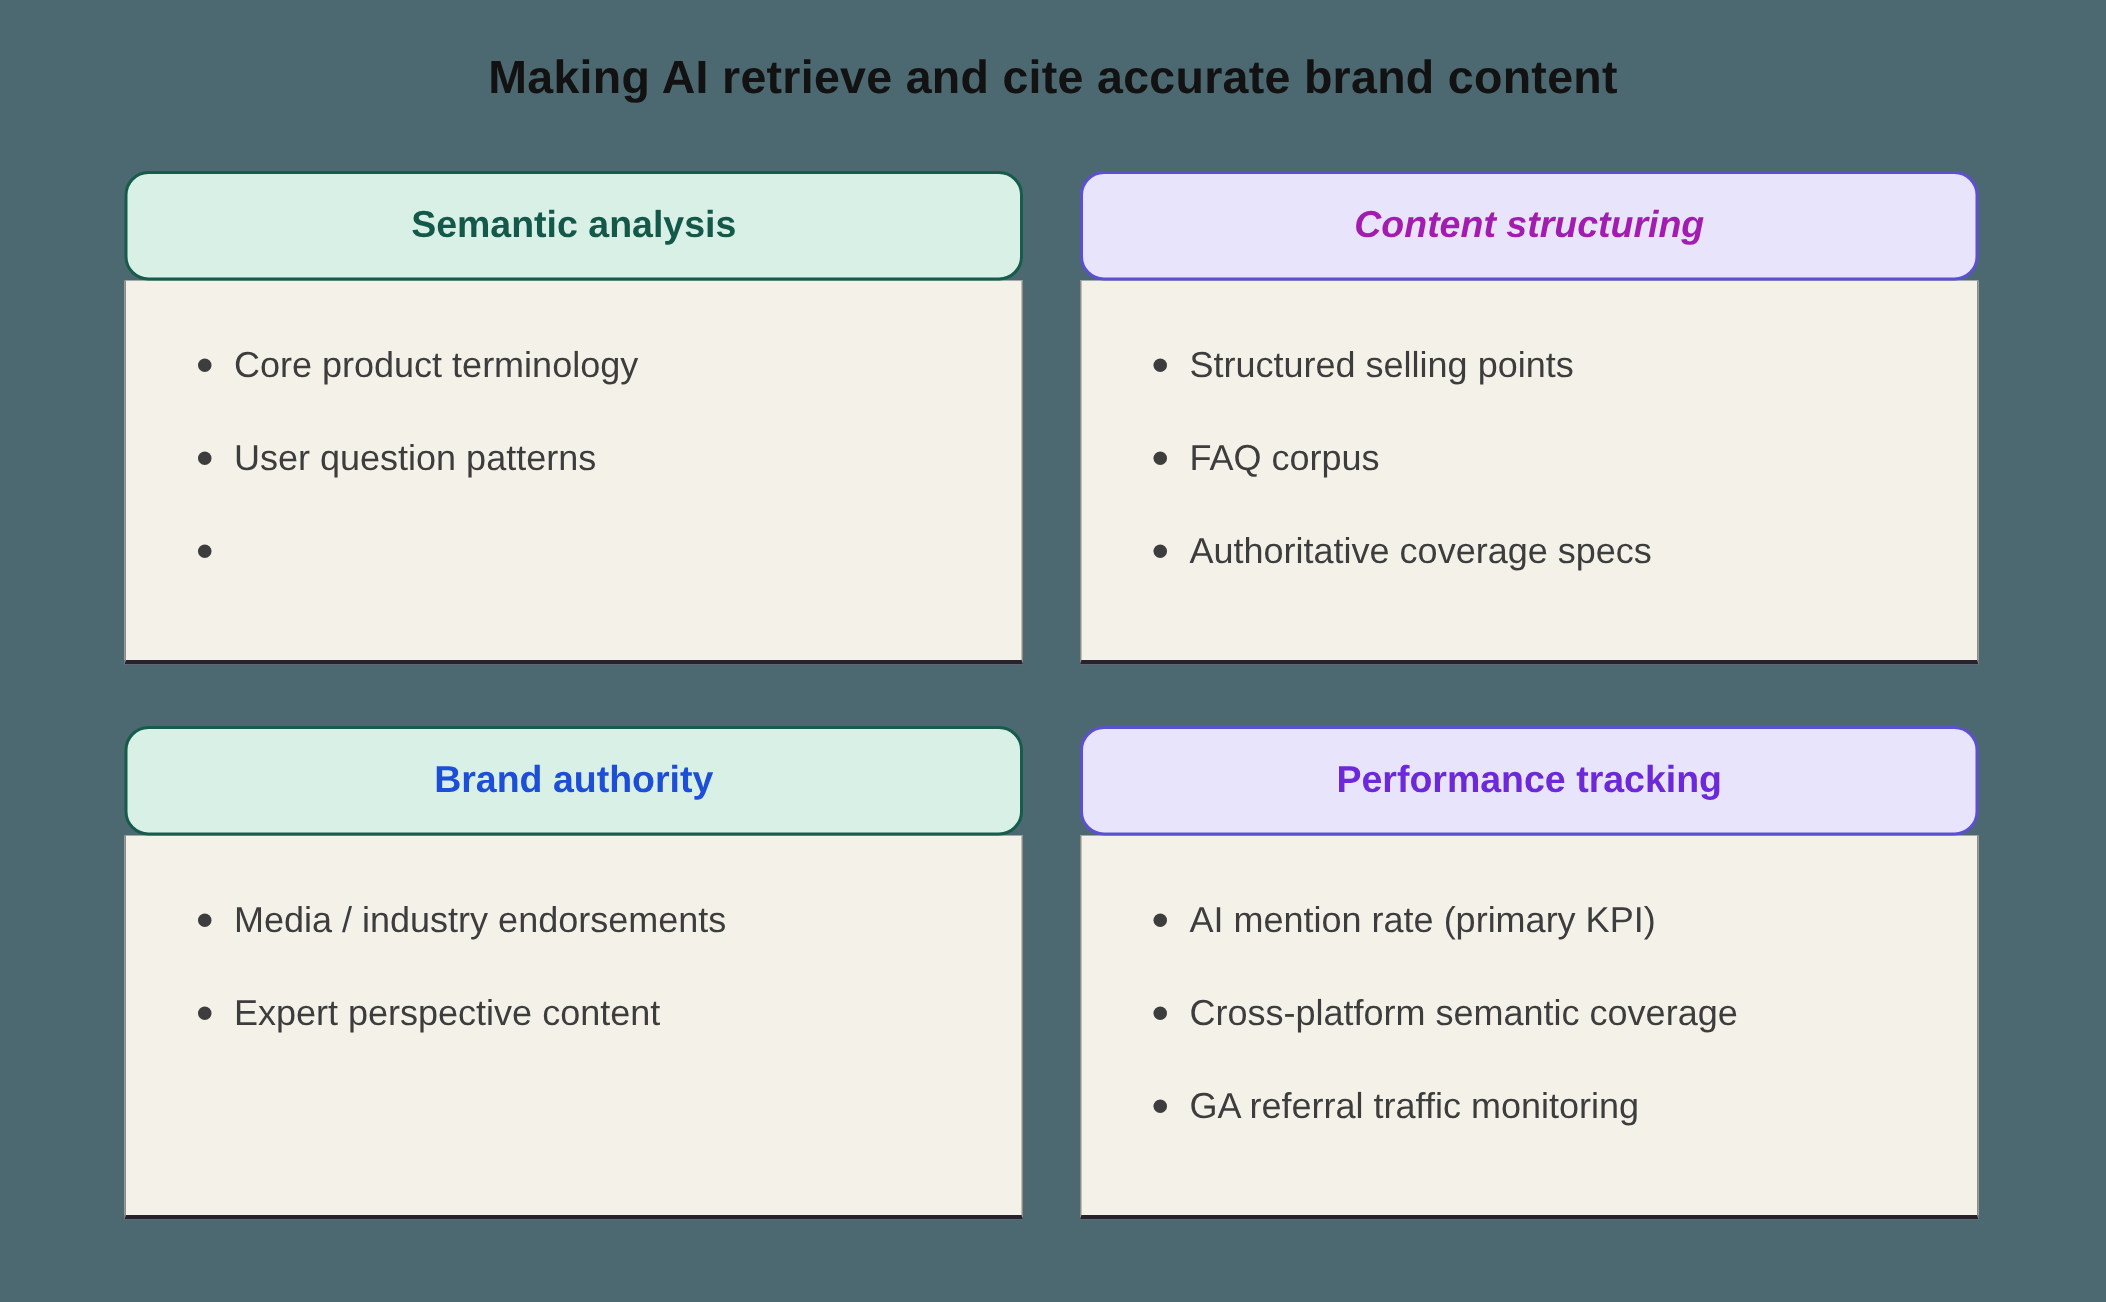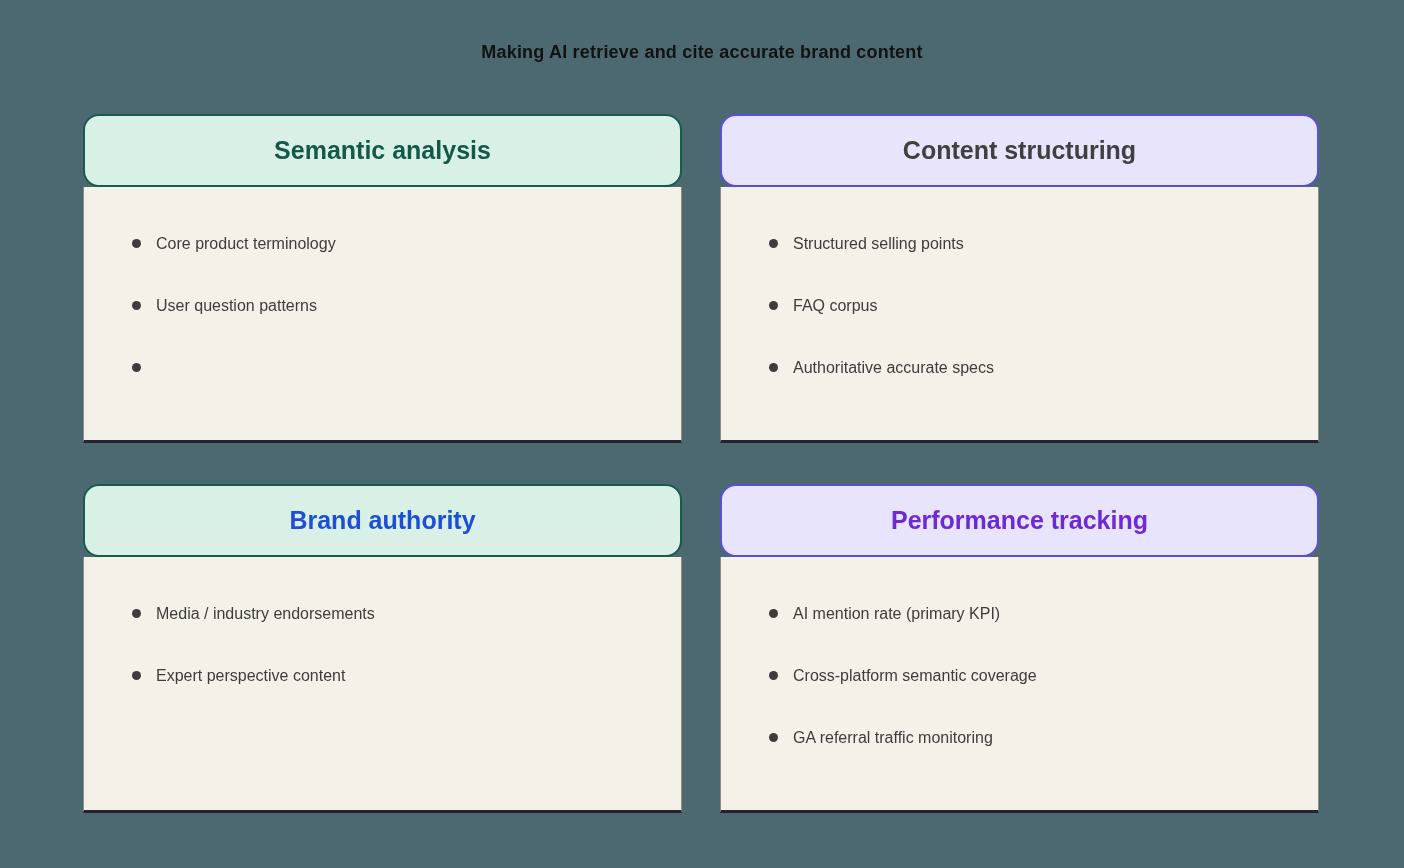--- a/index.html
+++ b/index.html
@@ -7,21 +7,21 @@
     padding: 0;
     width: 1404px;
     height: 868px;
     background: #4c6971;
     font-family: "Liberation Sans", sans-serif;
     overflow: hidden;
   }
   .page-title {
     margin: 37px 0 0 0;
     text-align: center;
-    font-size: 18px;
+    font-size: 31px;
     line-height: 30px;
     font-weight: 700;
     color: #121212;
     letter-spacing: 0.2px;
   }
   .card-grid {
     display: grid;
     grid-template-columns: 599px 599px;
     column-gap: 38px;
     row-gap: 41px;
@@ -58,21 +58,21 @@
   }
   .card-body ul {
     list-style: none;
     margin: 0;
     padding: 45px 30px 0 46px;
   }
   .card-body li {
     position: relative;
     padding-left: 26px;
     margin-bottom: 38px;
-    font-size: 16px;
+    font-size: 24px;
     line-height: 24px;
     color: #3d3d3d;
   }
   .card-body li .bullet-dot {
     position: absolute;
     left: 2px;
     top: 7px;
     width: 9px;
     height: 9px;
     border-radius: 50%;
@@ -93,28 +93,28 @@
     <div class="card-body">
       <ul>
         <li><span class="bullet-dot"></span><span>Core product terminology</span></li>
         <li><span class="bullet-dot"></span><span>User question patterns</span></li>
         <li><span class="bullet-dot"></span></li>
       </ul>
     </div>
   </div>
 
   <div class="card">
-    <div class="card-header" style="background: rgb(231, 228, 251); border-color: rgb(92, 80, 210); color: #404040;">
+    <div class="card-header" style="background: rgb(231, 228, 251); border-color: rgb(92, 80, 210); color: #a21caf; font-style: italic;">
       <span>Content structuring</span>
     </div>
     <div class="card-body">
       <ul>
         <li><span class="bullet-dot"></span><span>Structured selling points</span></li>
         <li><span class="bullet-dot"></span><span>FAQ corpus</span></li>
-        <li><span class="bullet-dot"></span><span>Authoritative accurate specs</span></li>
+        <li><span class="bullet-dot"></span><span>Authoritative coverage specs</span></li>
       </ul>
     </div>
   </div>
 
   <div class="card">
     <div class="card-header" style="background: rgb(217, 240, 230); border-color: rgb(23, 92, 75); color: #1d4ed8;">
       <span>Brand authority</span>
     </div>
     <div class="card-body">
       <ul>

